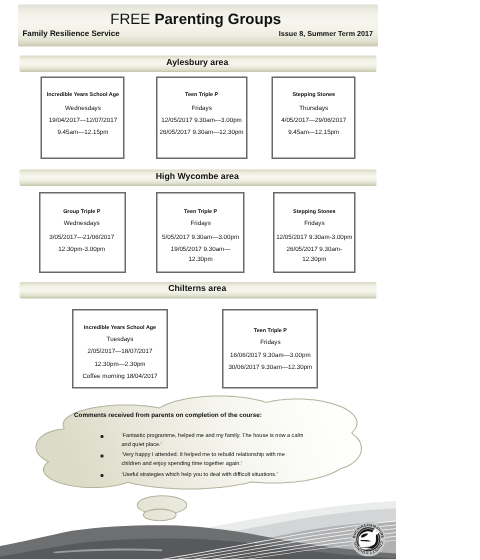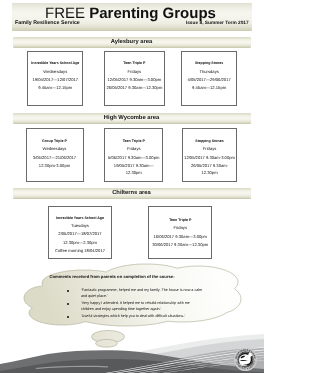--- a/index.html
+++ b/index.html
@@ -5,21 +5,21 @@
   html,body{margin:0;padding:0;background:#fff;}
   body{width:264px;height:373px;overflow:hidden;font-family:"Liberation Sans",sans-serif;
        -webkit-font-smoothing:antialiased;text-rendering:geometricPrecision;}
   .page{position:relative;width:264px;height:373px;background:#fff;overflow:hidden;}
 
   
   .masthead{position:absolute;left:12px;top:3.3px;width:240px;height:28.1px;
       background:linear-gradient(to bottom,#dededa 0%,#e6e6d8 6%,#f0f0e7 20%,#f6f6ef 38%,#f4f4ec 55%,#eeeee2 72%,#e2e2d2 86%,#c9c9b1 100%);
       border-radius:1px;}
   .mast-title{position:absolute;left:-1.5px;top:5.4px;width:240px;text-align:center;
-      font-size:15px;line-height:10px;color:#111;}
+      font-size:10px;line-height:10px;color:#111;}
   .mast-title .lt{font-weight:400;}
   .mast-title .bd{font-weight:700;}
   .mast-left{position:absolute;left:3px;top:17.1px;font-size:5.3px;line-height:6px;font-weight:700;color:#111;}
   .mast-right{position:absolute;right:3.3px;top:17.4px;font-size:4.8px;line-height:6px;font-weight:700;color:#111;}
 
   
   .secbar{position:absolute;left:12.5px;width:238.5px;height:11px;
       background:linear-gradient(to bottom,#d8d8c2 0%,#eeeee2 22%,#f7f7ef 45%,#f1f1e6 62%,#e2e2d1 82%,#c4c4a9 100%);
       border-radius:1.2px;}
   .secbar .lbl{position:absolute;left:0;top:0;width:238px;text-align:center;

